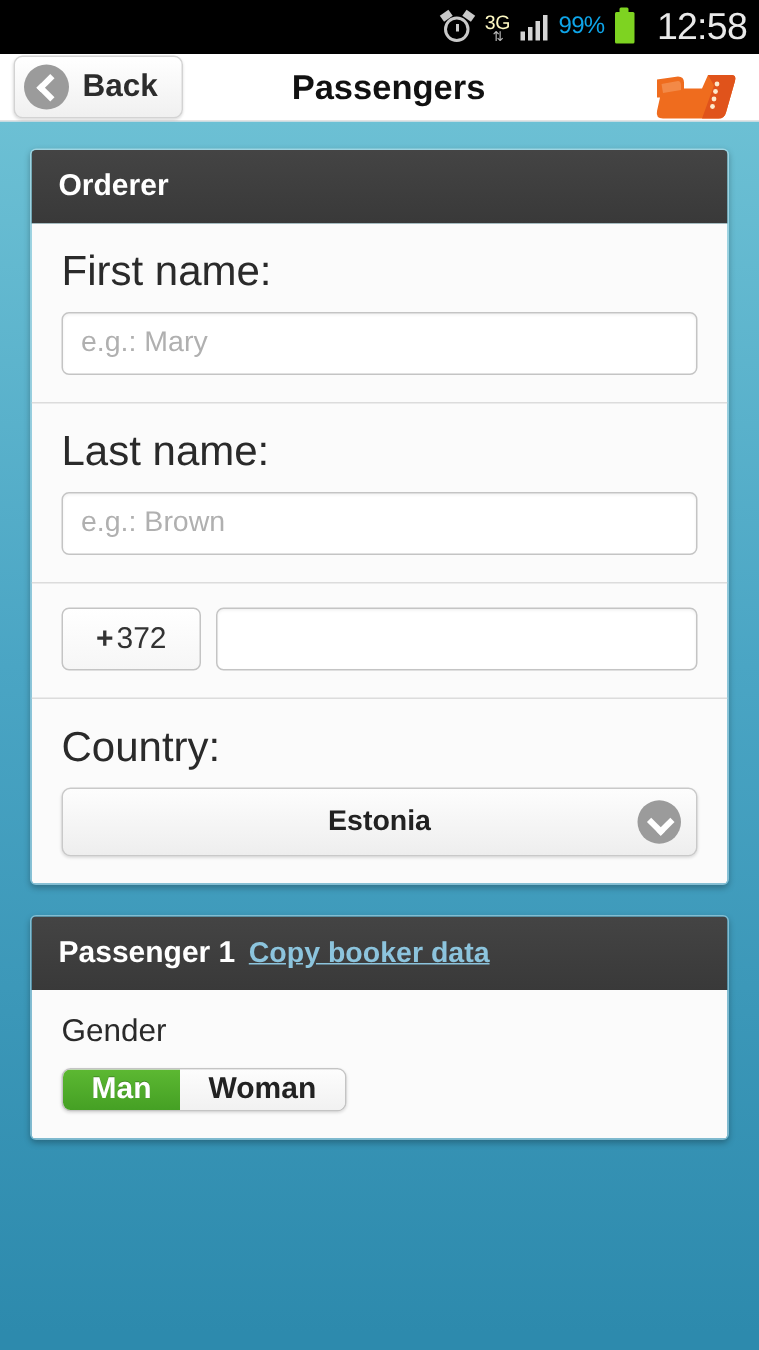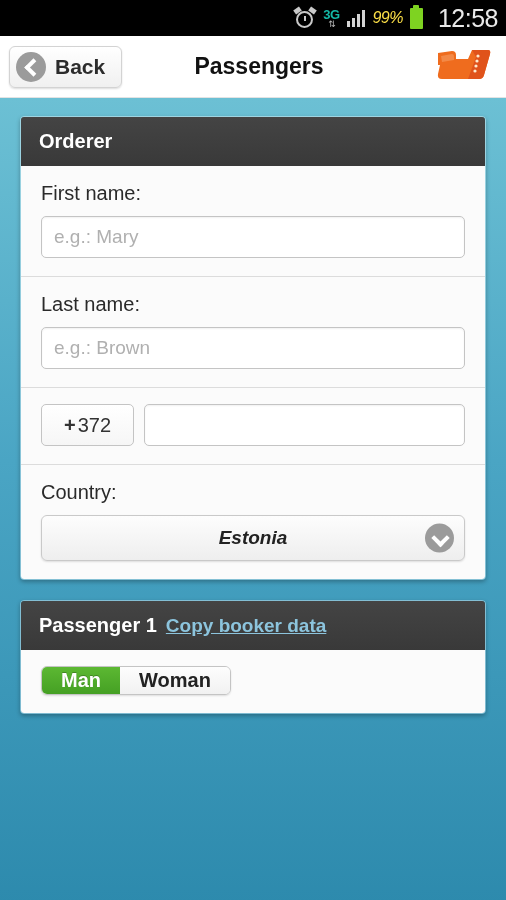--- a/index.html
+++ b/index.html
@@ -38,49 +38,49 @@
     background: #c9c9c9;
   }
   .sb-alarm .ear-l { left: 0px; transform: rotate(-35deg); }
   .sb-alarm .ear-r { right: 0px; transform: rotate(35deg); }
 
   .sb-3g {
     display: flex; flex-direction: column; align-items: center;
     line-height: 1;
   }
   .sb-3g .lbl {
-    font-size: 13px; font-weight: bold; color: #14b8a6;
+    font-size: 13px; font-weight: normal; color: #fef9c3;
     letter-spacing: -0.3px;
   }
   .sb-3g .arrows { font-size: 9px; color: #b9b9b9; margin-top: -1px; letter-spacing: -1px;}
 
   .sb-signal { display: flex; align-items: flex-end; gap: 1.5px; height: 18px; }
   .sb-signal i { width: 3.5px; background: #d4d4d4; display: block; }
   .sb-signal i:nth-child(1) { height: 6px; }
   .sb-signal i:nth-child(2) { height: 9px; }
   .sb-signal i:nth-child(3) { height: 13px; }
   .sb-signal i:nth-child(4) { height: 17px; }
 
-  .sb-batt-pct { font-size: 16px; color: #fde047; letter-spacing: -0.5px; font-style: italic; }
+  .sb-batt-pct { font-size: 16px; color: #0ea5e9; letter-spacing: -0.5px; }
   .sb-batt {
     width: 13px; height: 21px; background: #7ed321; position: relative;
     border-radius: 1px;
   }
   .sb-batt:before {
     content: ""; position: absolute; top: -3px; left: 3.5px;
     width: 6px; height: 3px; background: #7ed321; border-radius: 1px 1px 0 0;
   }
   .sb-clock {
     font-size: 25px; color: #e9e9e9; letter-spacing: -0.5px;
     margin-left: 8px; line-height: 1;
   }
 
   
   .appbar {
-    height: 62px;
+    height: 45px;
     background: #ffffff;
     display: flex;
     align-items: center;
     position: relative;
     border-bottom: 1px solid #e3e3e3;
   }
   .back-btn {
     margin-left: 9px;
     height: 42px;
     padding: 0 16px 0 6px;
@@ -141,21 +141,21 @@
   }
   .card-head-link {
     color: #8cc4dd; font-size: 19px; font-weight: bold;
     text-decoration: underline; cursor: pointer;
   }
   .card-body { background: #fbfbfb; }
 
   .field-row { padding: 16px 20px 18px 20px; border-bottom: 1px solid #dcdcdc; }
   .field-row:last-child { border-bottom: none; }
   .field-label {
-    font-size: 20px; color: #2a2a2a; margin-bottom: 11px; display: block;
+    font-size: 28px; color: #2a2a2a; margin-bottom: 11px; display: block;
   }
 
   .text-input {
     width: 100%;
     height: 42px;
     background: #ffffff;
     border: 1px solid #c4c4c4;
     border-radius: 5px;
     padding: 0 12px;
     font-size: 19px;
@@ -178,21 +178,20 @@
 
   .select-wrap {
     position: relative;
     height: 46px;
     background: linear-gradient(#fdfdfd, #eeeeee);
     border: 1px solid #c9c9c9;
     border-radius: 6px;
     display: flex; align-items: center; justify-content: center;
     box-shadow: 0 1px 2px rgba(0,0,0,0.12);
     cursor: pointer;
-    font-style: italic;
   }
   .select-value { font-size: 19px; font-weight: bold; color: #222; }
   .select-chevron {
     position: absolute; right: 10px; top: 50%; transform: translateY(-50%);
     width: 29px; height: 29px; border-radius: 50%; background: #9b9b9b;
   }
   .select-chevron:after {
     content: ""; position: absolute; left: 9px; top: 8px;
     width: 9px; height: 9px; border-right: 4px solid #fff; border-bottom: 4px solid #fff;
     transform: rotate(45deg);
@@ -313,20 +312,21 @@
   </div>
 
   <div class="card">
     <div class="card-head">
       <span class="card-head-title">Passenger 1</span>
       <span class="card-head-link">Copy booker data</span>
     </div>
 
     <div class="card-body">
       <div class="field-row">
+        <label class="gender-label">Gender</label>
         <div class="segmented">
           <div class="seg active">Man</div>
           <div class="seg inactive">Woman</div>
         </div>
       </div>
     </div>
   </div>
 
 </div>
 

